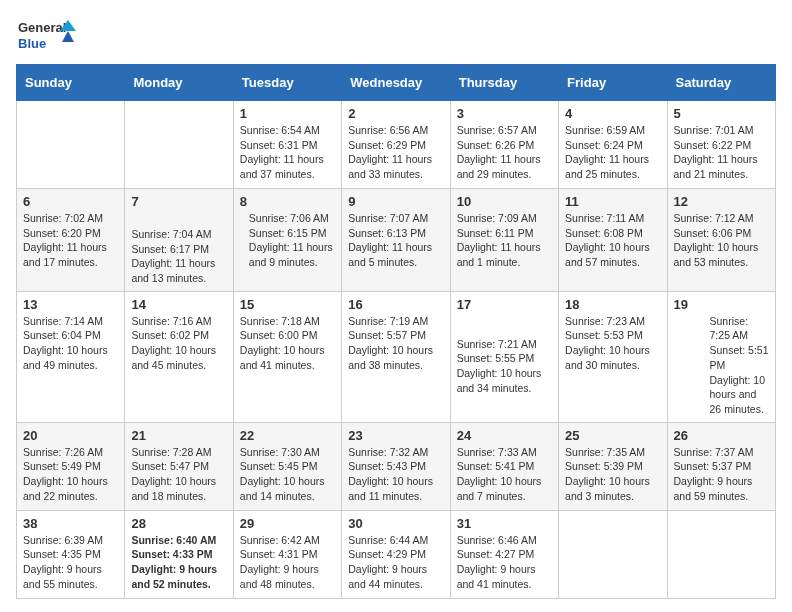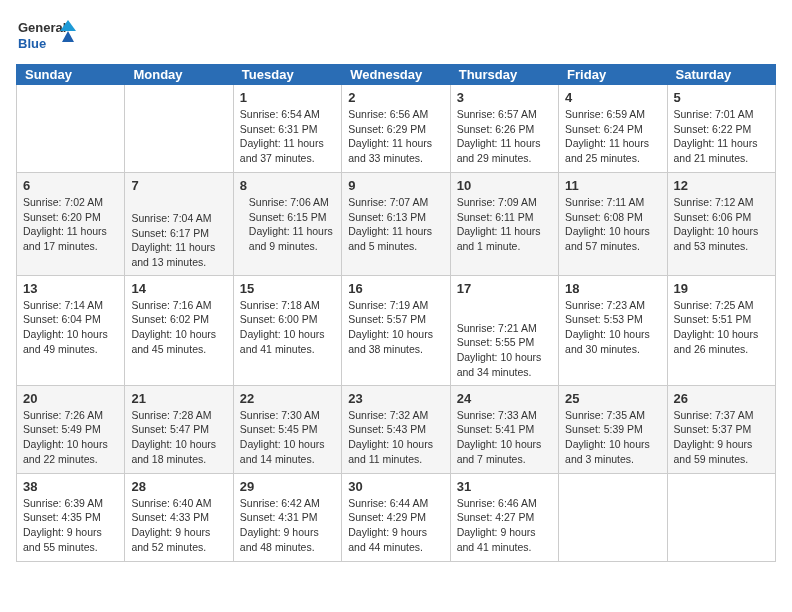--- a/index.html
+++ b/index.html
@@ -35,21 +35,21 @@
     }
     .calendar-table {
       width: 100%;
       border-collapse: collapse;
       border: 1px solid #ccc;
     }
     .calendar-table th {
       background-color: #2a6db5;
       color: #fff;
       text-align: left;
-      padding: 2px 8px;
+      padding: 10px 8px;
       font-size: 13px;
       border: 1px solid #2a6db5;
     }
     .calendar-table td {
       border: 1px solid #ccc;
       vertical-align: top;
       padding: 5px 6px;
       font-size: 11px;
       color: #333;
       background: #fff;
@@ -216,21 +216,21 @@
 Daylight: 10 hours and 34 minutes.</div>
         </td>
         <td>
           <span class="day-number">18</span>
           <div class="day-info" style="white-space: pre-line;">Sunrise: 7:23 AM
 Sunset: 5:53 PM
 Daylight: 10 hours and 30 minutes.</div>
         </td>
         <td>
           <span class="day-number">19</span>
-          <div class="day-info" style="white-space: pre-line;">Sunrise: 7:25 AM
+          <div class="day-info" style="white-space: pre-line; margin-left: 36px;">Sunrise: 7:25 AM
 Sunset: 5:51 PM
 Daylight: 10 hours and 26 minutes.</div>
         </td>
       </tr>
       <tr>
         <td>
           <span class="day-number">20</span>
           <div class="day-info" style="white-space: pre-line;">Sunrise: 7:26 AM
 Sunset: 5:49 PM
 Daylight: 10 hours and 22 minutes.</div>
@@ -274,21 +274,21 @@
       </tr>
       <tr>
         <td>
           <span class="day-number">38</span>
           <div class="day-info" style="white-space: pre-line;">Sunrise: 6:39 AM
 Sunset: 4:35 PM
 Daylight: 9 hours and 55 minutes.</div>
         </td>
         <td>
           <span class="day-number">28</span>
-          <div class="day-info" style="white-space: pre-line;">Sunrise: 6:40 AM
+          <div class="day-info" style="white-space: pre-line; font-weight: bold;">Sunrise: 6:40 AM
 Sunset: 4:33 PM
 Daylight: 9 hours and 52 minutes.</div>
         </td>
         <td>
           <span class="day-number">29</span>
           <div class="day-info" style="white-space: pre-line;">Sunrise: 6:42 AM
 Sunset: 4:31 PM
 Daylight: 9 hours and 48 minutes.</div>
         </td>
         <td>

